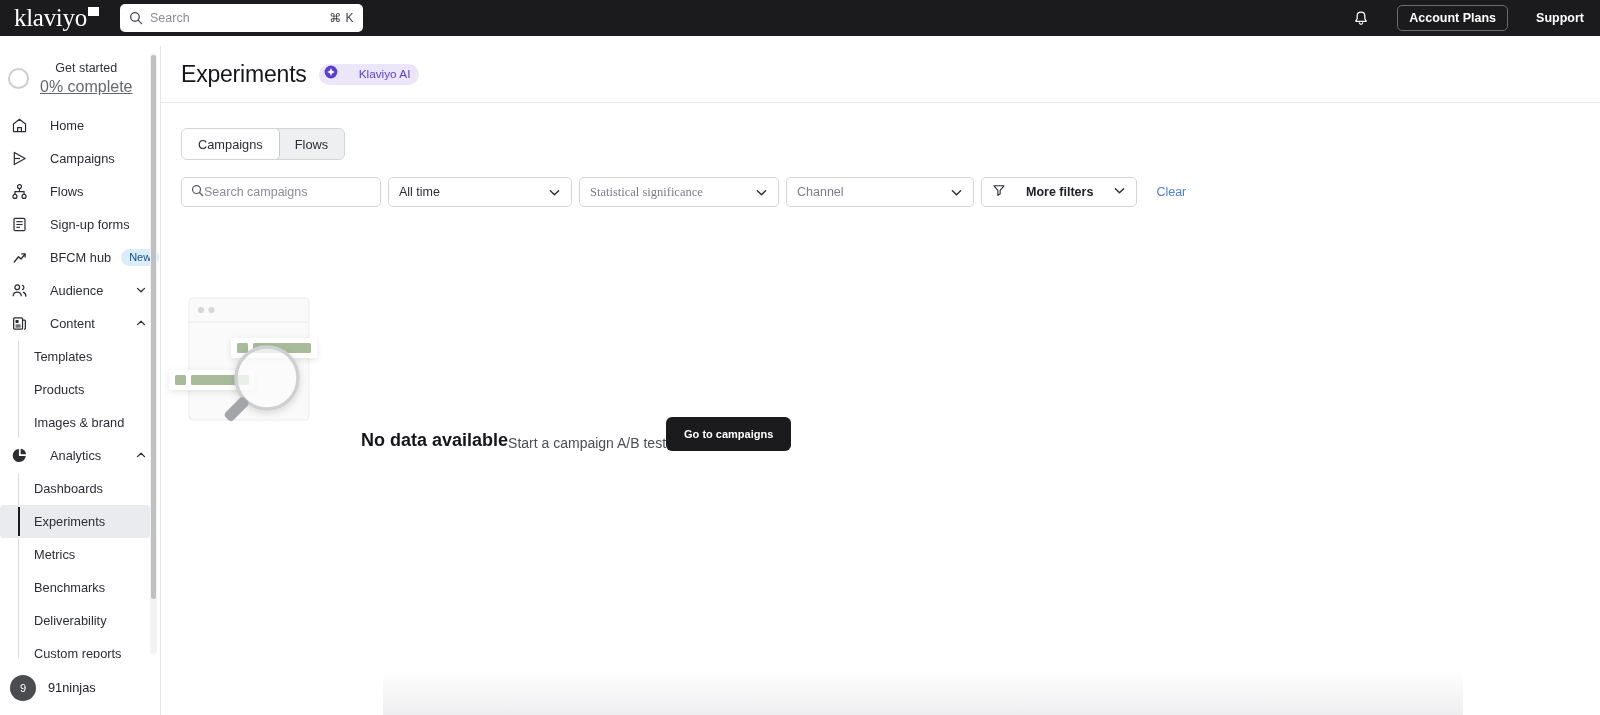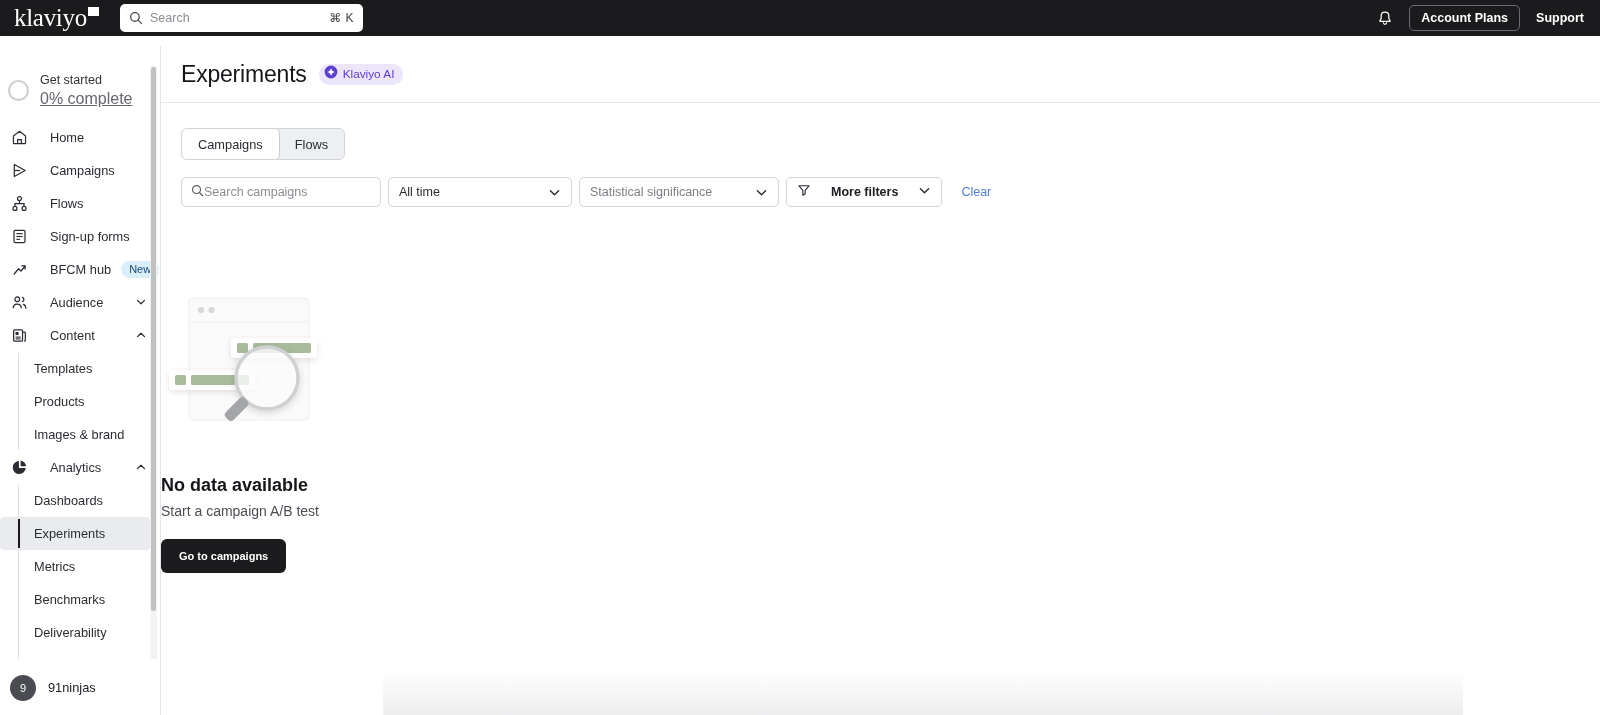--- a/index.html
+++ b/index.html
@@ -55,21 +55,21 @@
     margin-left: 7px;
   }
   .search-kbd {
     font-size: 12px;
     color: #3d3f45;
     letter-spacing: 0.5px;
   }
   .topbar-right {
     margin-left: auto;
     display: flex; align-items: center;
-    gap: 16px;
+    gap: 28px;
     padding-right: 16px;
   }
   .bell { display: flex; align-items: center; }
   .acct-btn {
     border: 1px solid #6a6c72;
     border-radius: 5px;
     color: #ffffff;
     font-size: 12.5px;
     font-weight: bold;
     padding: 6px 11px;
@@ -83,23 +83,24 @@
   }
 
   
   .sidebar {
     position: absolute; top: 46px; left: 0;
     width: 161px; height: 669px;
     background: #ffffff;
     border-right: 1px solid #e4e5e7;
   }
   .side-scroll {
-    position: absolute; top: 15px; left: 0;
+    position: absolute; top: 3px; left: 0;
     width: 160px; height: 609px;
     overflow: hidden;
+    text-align: center;
   }
   .sb-track {
     position: absolute;
     top: 4px; right: 3px;
     width: 7px; height: 601px;
     background: #f3f3f4;
     border-radius: 4px;
   }
   .sb-thumb {
     position: absolute;
@@ -218,20 +219,21 @@
     color: #15161a;
     letter-spacing: -0.2px;
   }
   .ai-badge {
     margin-left: 12px;
     background: #ece6fb;
     border-radius: 11px;
     height: 21px;
     display: flex; align-items: center;
     padding: 0 9px 0 5px;
+    gap: 16px;
   }
   .ai-badge-label {
     font-size: 11.8px;
     color: #5b3fd1;
     margin-left: 5px;
   }
 
   .tabs-row { padding: 25px 0 0 20px; }
   .seg {
     display: inline-flex;
@@ -280,21 +282,21 @@
     border-radius: 5px;
     display: flex; align-items: center;
     padding: 0 10px;
     background: #fff;
     cursor: pointer;
   }
   .f-select .fs-label { font-size: 12.5px; color: #2b2d33; }
   .f-select .fs-label.ph { color: #7c7e85; }
   .f-select .fs-chev { margin-left: auto; padding-left: 12px; display:flex; }
   .w-alltime { width: 184px; }
-  .w-stat { width: 200px; }
+  .w-stat { width: 200px; font-family: Liberation Serif, serif; }
   .w-channel { width: 188px; }
   .f-more {
     height: 30px;
     border: 1px solid #d3d4d7;
     border-radius: 5px;
     display: flex; align-items: center;
     padding: 0 10px;
     background: #fff;
     gap: 20px;
     cursor: pointer;
@@ -304,21 +306,21 @@
     font-size: 12.5px;
     color: #4f7fd4;
     margin-left: 12px;
     cursor: pointer;
   }
 
   
   .empty {
     position: absolute;
     top: 240px; left: 0; width: 1439px;
-    display: flex; flex-direction: column; align-items: flex-start;
+    display: flex; align-items: flex-end;
   }
   .empty-art { width: 200px; height: 165px; position: relative; }
   .empty-title {
     font-size: 18px; font-weight: bold;
     color: #15161a;
     margin-top: 24px;
   }
   .empty-sub {
     font-size: 14px; color: #4c4e55;
     margin-top: 7px;
@@ -586,20 +588,28 @@
 
       <div class="f-select w-stat">
         <span class="fs-label ph">Statistical significance</span>
         <span class="fs-chev">
           <svg width="13" height="13" viewBox="0 0 12 12">
               <path d="M2.2 4.3 6 8 9.8 4.3" fill="none" stroke="#2b2d33" stroke-width="1.3" stroke-linecap="round" stroke-linejoin="round"></path>
             </svg>
         </span>
       </div>
 
+      <div class="f-select w-channel">
+        <span class="fs-label ph">Channel</span>
+        <span class="fs-chev">
+          <svg width="13" height="13" viewBox="0 0 12 12">
+              <path d="M2.2 4.3 6 8 9.8 4.3" fill="none" stroke="#2b2d33" stroke-width="1.3" stroke-linecap="round" stroke-linejoin="round"></path>
+            </svg>
+        </span>
+      </div>
 
       <div class="f-more">
         <span>
           <svg width="14" height="14" viewBox="0 0 16 16">
               <path d="M2.3 3.2h11.4l-4.4 5.2v4.3l-2.6 1.4V8.4z" fill="none" stroke="#2b2d33" stroke-width="1.3" stroke-linejoin="round"></path>
             </svg>
         </span>
         <span class="f-more-label">More filters</span>
         <span class="fs-chev">
           <svg width="13" height="13" viewBox="0 0 12 12">

